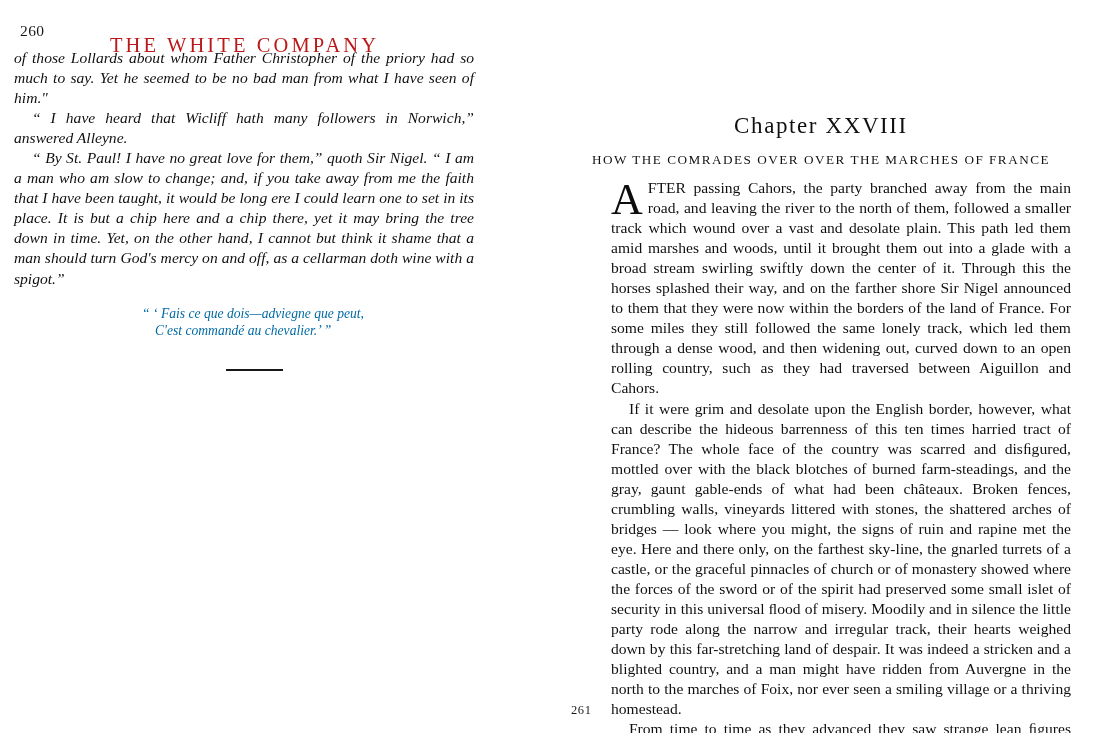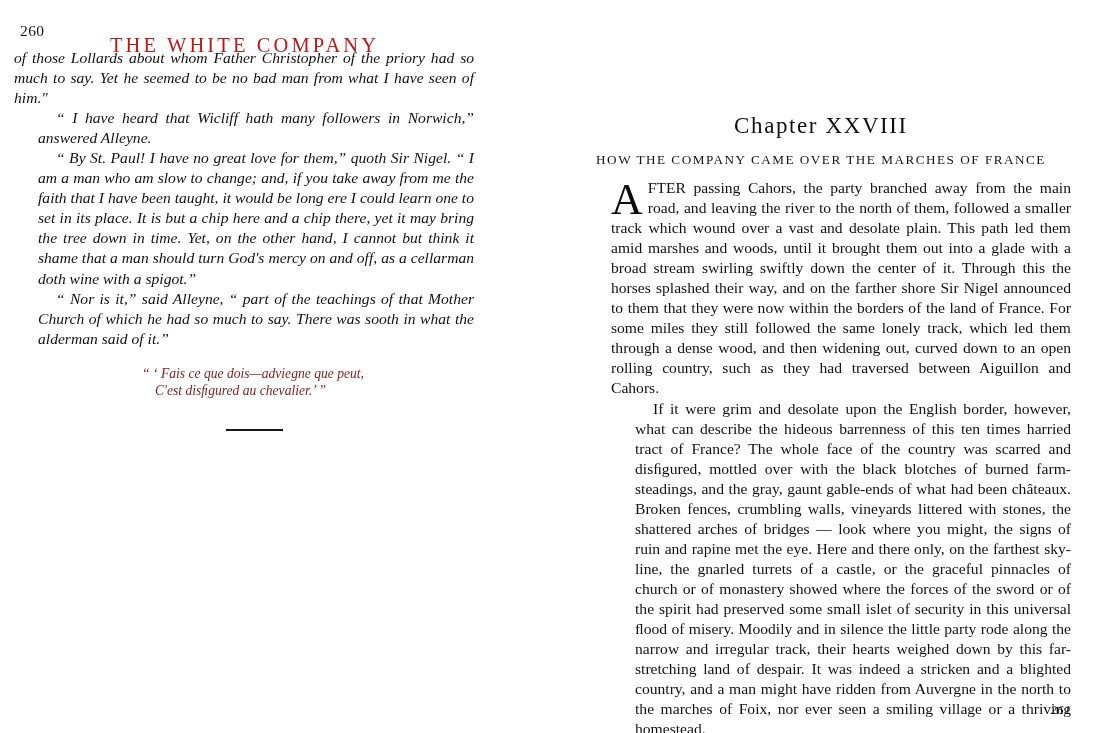--- a/index.html
+++ b/index.html
@@ -99,39 +99,38 @@
     position: absolute;
     left: 40px;
     top: 178px;
     width: 460px;
   }
   .folio-recto {
     position: absolute;
     left: 0;
     top: 703px;
     width: 500px;
-    text-align: right;
+    text-align: left;
     font-size: 12.5px;
     letter-spacing: 0.6px;
     font-variant-numeric: oldstyle-nums;
     color: #1b1b1b;
-    font-style: italic;
   }
 
   
   p.body {
     margin: 0;
     font-size: 15.6px;
     line-height: 20.05px;
     text-align: justify;
     text-justify: inter-word;
     color: #121212;
     hyphens: none;
   }
-  p.body.indent { text-indent: 1.15em; margin-left: 24px; }
+  p.body.indent { text-indent: 1.15em; }
   p.body.noindent { text-indent: 0; }
 
   
   p.dropcap-para {
     margin: 0;
     font-size: 15.6px;
     line-height: 20.05px;
     text-align: justify;
     color: #121212;
     text-indent: 0;
@@ -145,21 +144,21 @@
     font-family: "Liberation Serif", "DejaVu Serif", serif;
     color: #101010;
   }
 
   
   .verse-block {
     margin: 16px 0 0 0;
     padding-left: 128px;
     font-size: 13.6px;
     line-height: 17.5px;
-    color: #7f1d1d;
+    color: #0369a1;
     text-align: left;
   }
   .verse-line { white-space: nowrap; }
   .verse-line.second { padding-left: 13px; }
 
   .section-rule {
     margin: 29px 0 0 0;
     width: 57px;
     height: 2.6px;
     background: #1a1a1a;
@@ -181,35 +180,34 @@
 
     <div class="running-head-verso">
       <div class="folio-verso">260</div>
       <div class="head-title">THE WHITE COMPANY</div>
     </div>
 
     <div class="col-verso">
       <p class="body noindent">of those Lollards about whom Father Christopher of the priory had so much to say.  Yet he seemed to be no bad man from what I have seen of him."</p>
       <p class="body indent">“ I have heard that Wicliff hath many followers in Norwich,” answered Alleyne.</p>
       <p class="body indent">“ By St. Paul! I have no great love for them,” quoth Sir Nigel.  “ I am a man who am slow to change; and, if you take away from me the faith that I have been taught, it would be long ere I could learn one to set in its place.  It is but a chip here and a chip there, yet it may bring the tree down in time.  Yet, on the other hand, I cannot but think it shame that a man should turn God's mercy on and off, as a cellarman doth wine with a spigot.”</p>
-      <p class="body indent">“ Nor is it,” said Alleyne, “ part of the teachings of that Mother Church of which he had so much to say.  There was sooth in what the alderman said of it.”</p>
 
       <div class="verse-block">
         <div class="verse-line">“ ‘ Fais ce que dois—adviegne que peut,</div>
-        <div class="verse-line second">C'est disﬁgured au chevalier.’ ”</div>
+        <div class="verse-line second">C'est commandé au chevalier.’ ”</div>
       </div>
 
       <hr class="section-rule">
     </div>
   </div>
 
   <div class="page-recto">
 
     <div class="chapter-title">Chapter XXVIII</div>
-    <div class="chapter-subtitle">HOW THE COMPANY CAME OVER THE MARCHES OF FRANCE</div>
+    <div class="chapter-subtitle">HOW THE COMRADES OVER OVER THE MARCHES OF FRANCE</div>
 
     <div class="col-recto">
       <p class="dropcap-para"><span class="dropcap">A</span><span>FTER passing Cahors, the party branched away from the main road, and leaving the river to the north of them, followed a smaller track which wound over a vast and desolate plain.  This path led them amid marshes and woods, until it brought them out into a glade with a broad stream swirling swiftly down the center of it. Through this the horses splashed their way, and on the farther shore Sir Nigel announced to them that they were now within the borders of the land of France.  For some miles they still followed the same lonely track, which led them through a dense wood, and then widening out, curved down to an open rolling country, such as they had traversed between Aiguillon and Cahors.</span></p>
       <p class="body indent">If it were grim and desolate upon the English border, however, what can describe the hideous barrenness of this ten times harried tract of France?  The whole face of the country was scarred and disﬁgured, mottled over with the black blotches of burned farm-steadings, and the gray, gaunt gable-ends of what had been châteaux.  Broken fences, crumbling walls, vineyards littered with stones, the shattered arches of bridges — look where you might, the signs of ruin and rapine met the eye.  Here and there only, on the farthest sky-line, the gnarled turrets of a castle, or the graceful pinnacles of church or of monastery showed where the forces of the sword or of the spirit had preserved some small islet of security in this universal ﬂood of misery.  Moodily and in silence the little party rode along the narrow and irregular track, their hearts weighed down by this far-stretching land of despair.  It was indeed a stricken and a blighted country, and a man might have ridden from Auvergne in the north to the marches of Foix, nor ever seen a smiling village or a thriving homestead.</p>
       <p class="body indent">From time to time as they advanced they saw strange lean ﬁgures scraping and scratching amid the weeds and thistles, who, on sight of the band of horsemen, threw up their arms and dived in among the</p>
     </div>
 
     <div class="folio-recto">261</div>
   </div>
 

